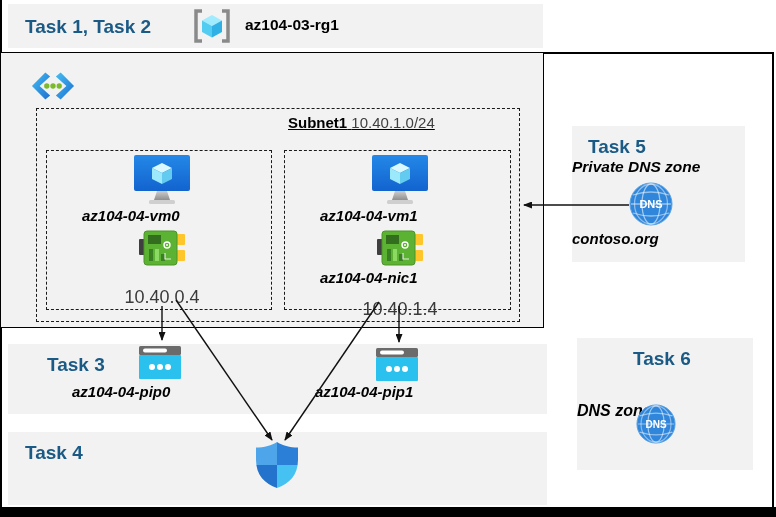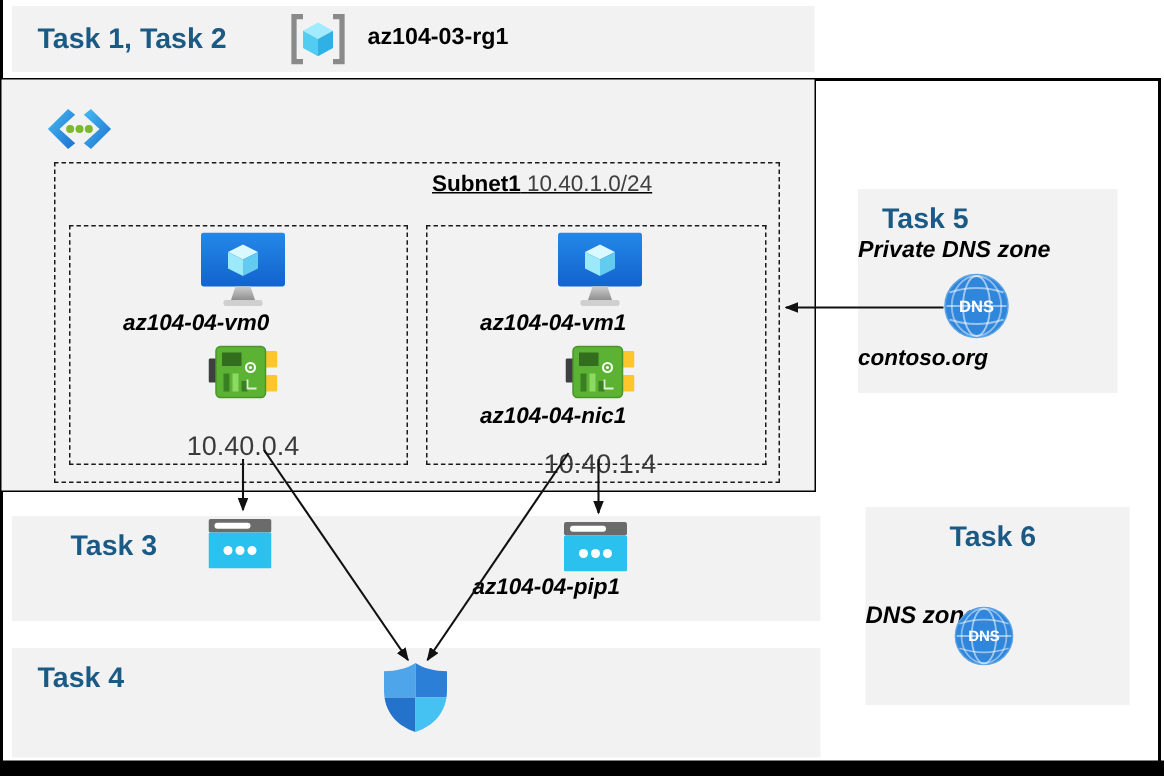--- a/index.html
+++ b/index.html
@@ -139,20 +139,21 @@
     </svg>
   <div class="bold-label center" style="left:320px;top:269px;width:160px;">az104-04-nic1</div>
   <div class="ip-label" style="left:320px;top:299px;width:160px;">10.40.1.4</div>
 
   <div class="band" style="left:8px;top:344px;width:539px;height:70px;">
     <div class="task-label" style="left:17px;top:10px;margin-left:22px;">Task 3</div>
   </div>
   <svg class="icon" style="left:139px;top:346px;" width="42" height="33" viewBox="0 0 42 33">
       <use href="#pip-shape"></use>
     </svg>
+  <div class="bold-label center" style="left:72px;top:383px;width:160px;">az104-04-pip0</div>
   <svg class="icon" style="left:376px;top:348px;" width="42" height="33" viewBox="0 0 42 33">
       <use href="#pip-shape"></use>
     </svg>
   <div class="bold-label center" style="left:315px;top:383px;width:160px;">az104-04-pip1</div>
 
   <div class="band" style="left:8px;top:432px;width:539px;height:73px;">
     <div class="task-label" style="left:17px;top:10px;">Task 4</div>
   </div>
   <svg class="icon" style="left:255px;top:441px;" width="44" height="48" viewBox="0 0 44 48">
     <g clip-path="url(#shieldClip)">

